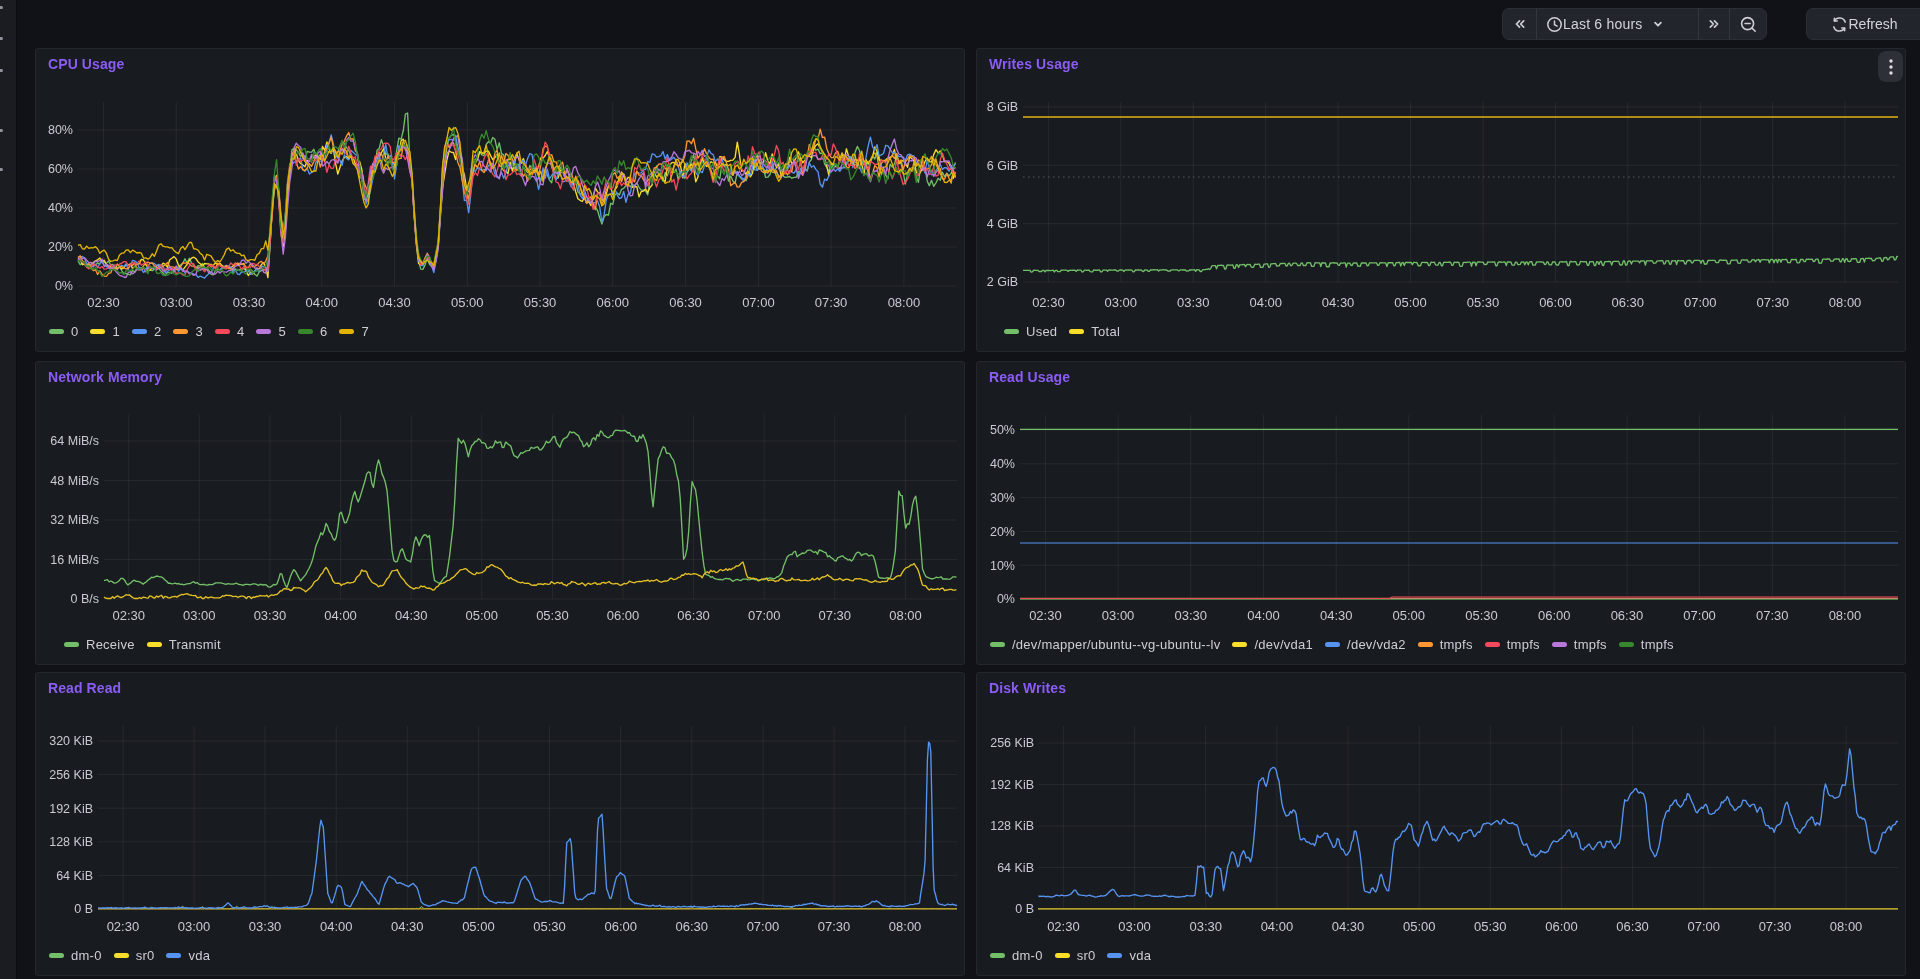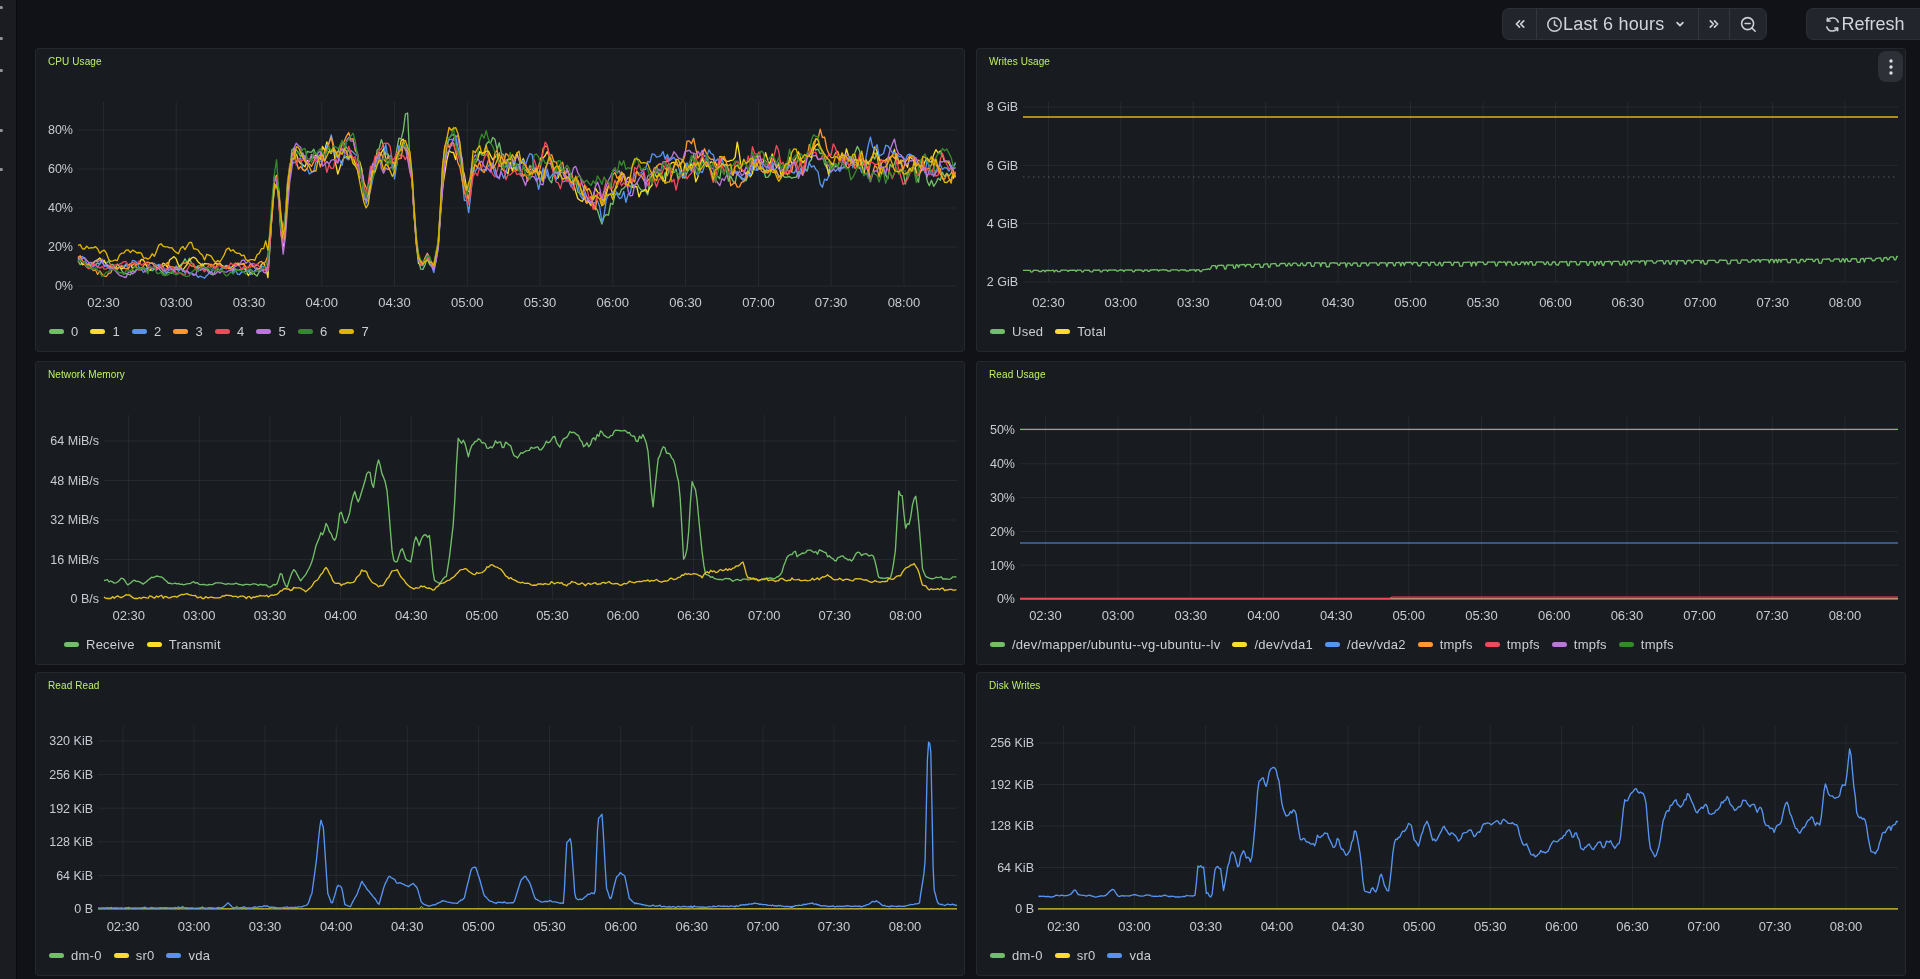--- a/index.html
+++ b/index.html
@@ -1,27 +1,27 @@
 <!DOCTYPE html>
 <html><head><meta charset="utf-8"><style>
 *{margin:0;padding:0;box-sizing:border-box}
 html,body{width:1920px;height:979px;background:#111217;overflow:hidden;font-family:"Liberation Sans",sans-serif;position:relative;-webkit-font-smoothing:antialiased}
 .strip{position:absolute;left:0;top:0;width:17px;height:979px;background:#1b1c22;border-right:1px solid #0b0c10}
 .dot{position:absolute;left:0;width:3px;height:3px;background:#8f919c;border-radius:0 2px 2px 0}
 .panel{position:absolute;width:930px;height:304px;background:#181b1f;border:1px solid #25272e;border-radius:3px}
-.ptitle{position:absolute;left:12px;top:7px;font-size:10px;font-weight:400;color:#bef264;letter-spacing:.1px}
+.ptitle{position:absolute;left:12px;top:7px;font-size:14px;font-weight:700;color:#8b5cf6;letter-spacing:.1px}
 .legend{position:absolute;top:274px;display:flex;column-gap:12px;font-size:13px;color:#cdced6;white-space:nowrap;align-items:center;height:16px;letter-spacing:.25px}
 .li{display:flex;align-items:center;gap:7px}
 .pill{display:inline-block;width:15px;height:5px;border-radius:2.5px}
 svg.chart{position:absolute;left:-1px;top:-1px}
 .ax{font-size:12.5px;fill:#c9cad3;font-family:"Liberation Sans",sans-serif}
 .ax2{font-size:13px;fill:#c9cad3;font-family:"Liberation Sans",sans-serif}
 .kebab{position:absolute;right:2px;top:2px;width:25px;height:31px;background:#2e3037;border-radius:8px;display:flex;align-items:center;justify-content:center}
 .tgroup{position:absolute;top:8px;height:32px;background:#22252b;border:1px solid #2c2f36;border-radius:7px;display:flex;align-items:stretch}
-.tseg{display:flex;align-items:center;justify-content:center;color:#d3d4db;font-size:18px;font-weight:500}
+.tseg{display:flex;align-items:center;justify-content:center;color:#d3d4db;font-size:14px;font-weight:500}
 .tsep{width:1px;background:#33363d;margin:0}
 </style></head><body>
 <div class="strip"></div>
 <div class="dot" style="top:6px"></div>
 <div class="dot" style="top:37px"></div>
 <div class="dot" style="top:69px"></div>
 <div class="dot" style="top:129px"></div>
 <div class="dot" style="top:168px"></div>
 
 <div class="tgroup" style="left:1502px;width:265px">
@@ -132,21 +132,21 @@
       <text x="289.7" y="259" text-anchor="middle" class="ax2">04:00</text>
       <text x="362.1" y="259" text-anchor="middle" class="ax2">04:30</text>
       <text x="434.5" y="259" text-anchor="middle" class="ax2">05:00</text>
       <text x="507.0" y="259" text-anchor="middle" class="ax2">05:30</text>
       <text x="579.4" y="259" text-anchor="middle" class="ax2">06:00</text>
       <text x="651.8" y="259" text-anchor="middle" class="ax2">06:30</text>
       <text x="724.3" y="259" text-anchor="middle" class="ax2">07:00</text>
       <text x="796.7" y="259" text-anchor="middle" class="ax2">07:30</text>
       <text x="869.1" y="259" text-anchor="middle" class="ax2">08:00</text>
     </svg>
-    <div class="legend" style="left:13px">
+    <div class="legend" style="left:27px">
       <span class="li"><span class="pill" style="background:#73BF69"></span>Used</span>
       <span class="li"><span class="pill" style="background:#FADE2A"></span>Total</span>
     </div>
     <div class="kebab">
       <svg width="6" height="18" viewBox="0 0 6 18">
         <circle cx="3" cy="3" r="1.7" fill="#dcdde3"></circle>
         <circle cx="3" cy="9" r="1.7" fill="#dcdde3"></circle>
         <circle cx="3" cy="15" r="1.7" fill="#dcdde3"></circle>
       </svg>
     </div>

